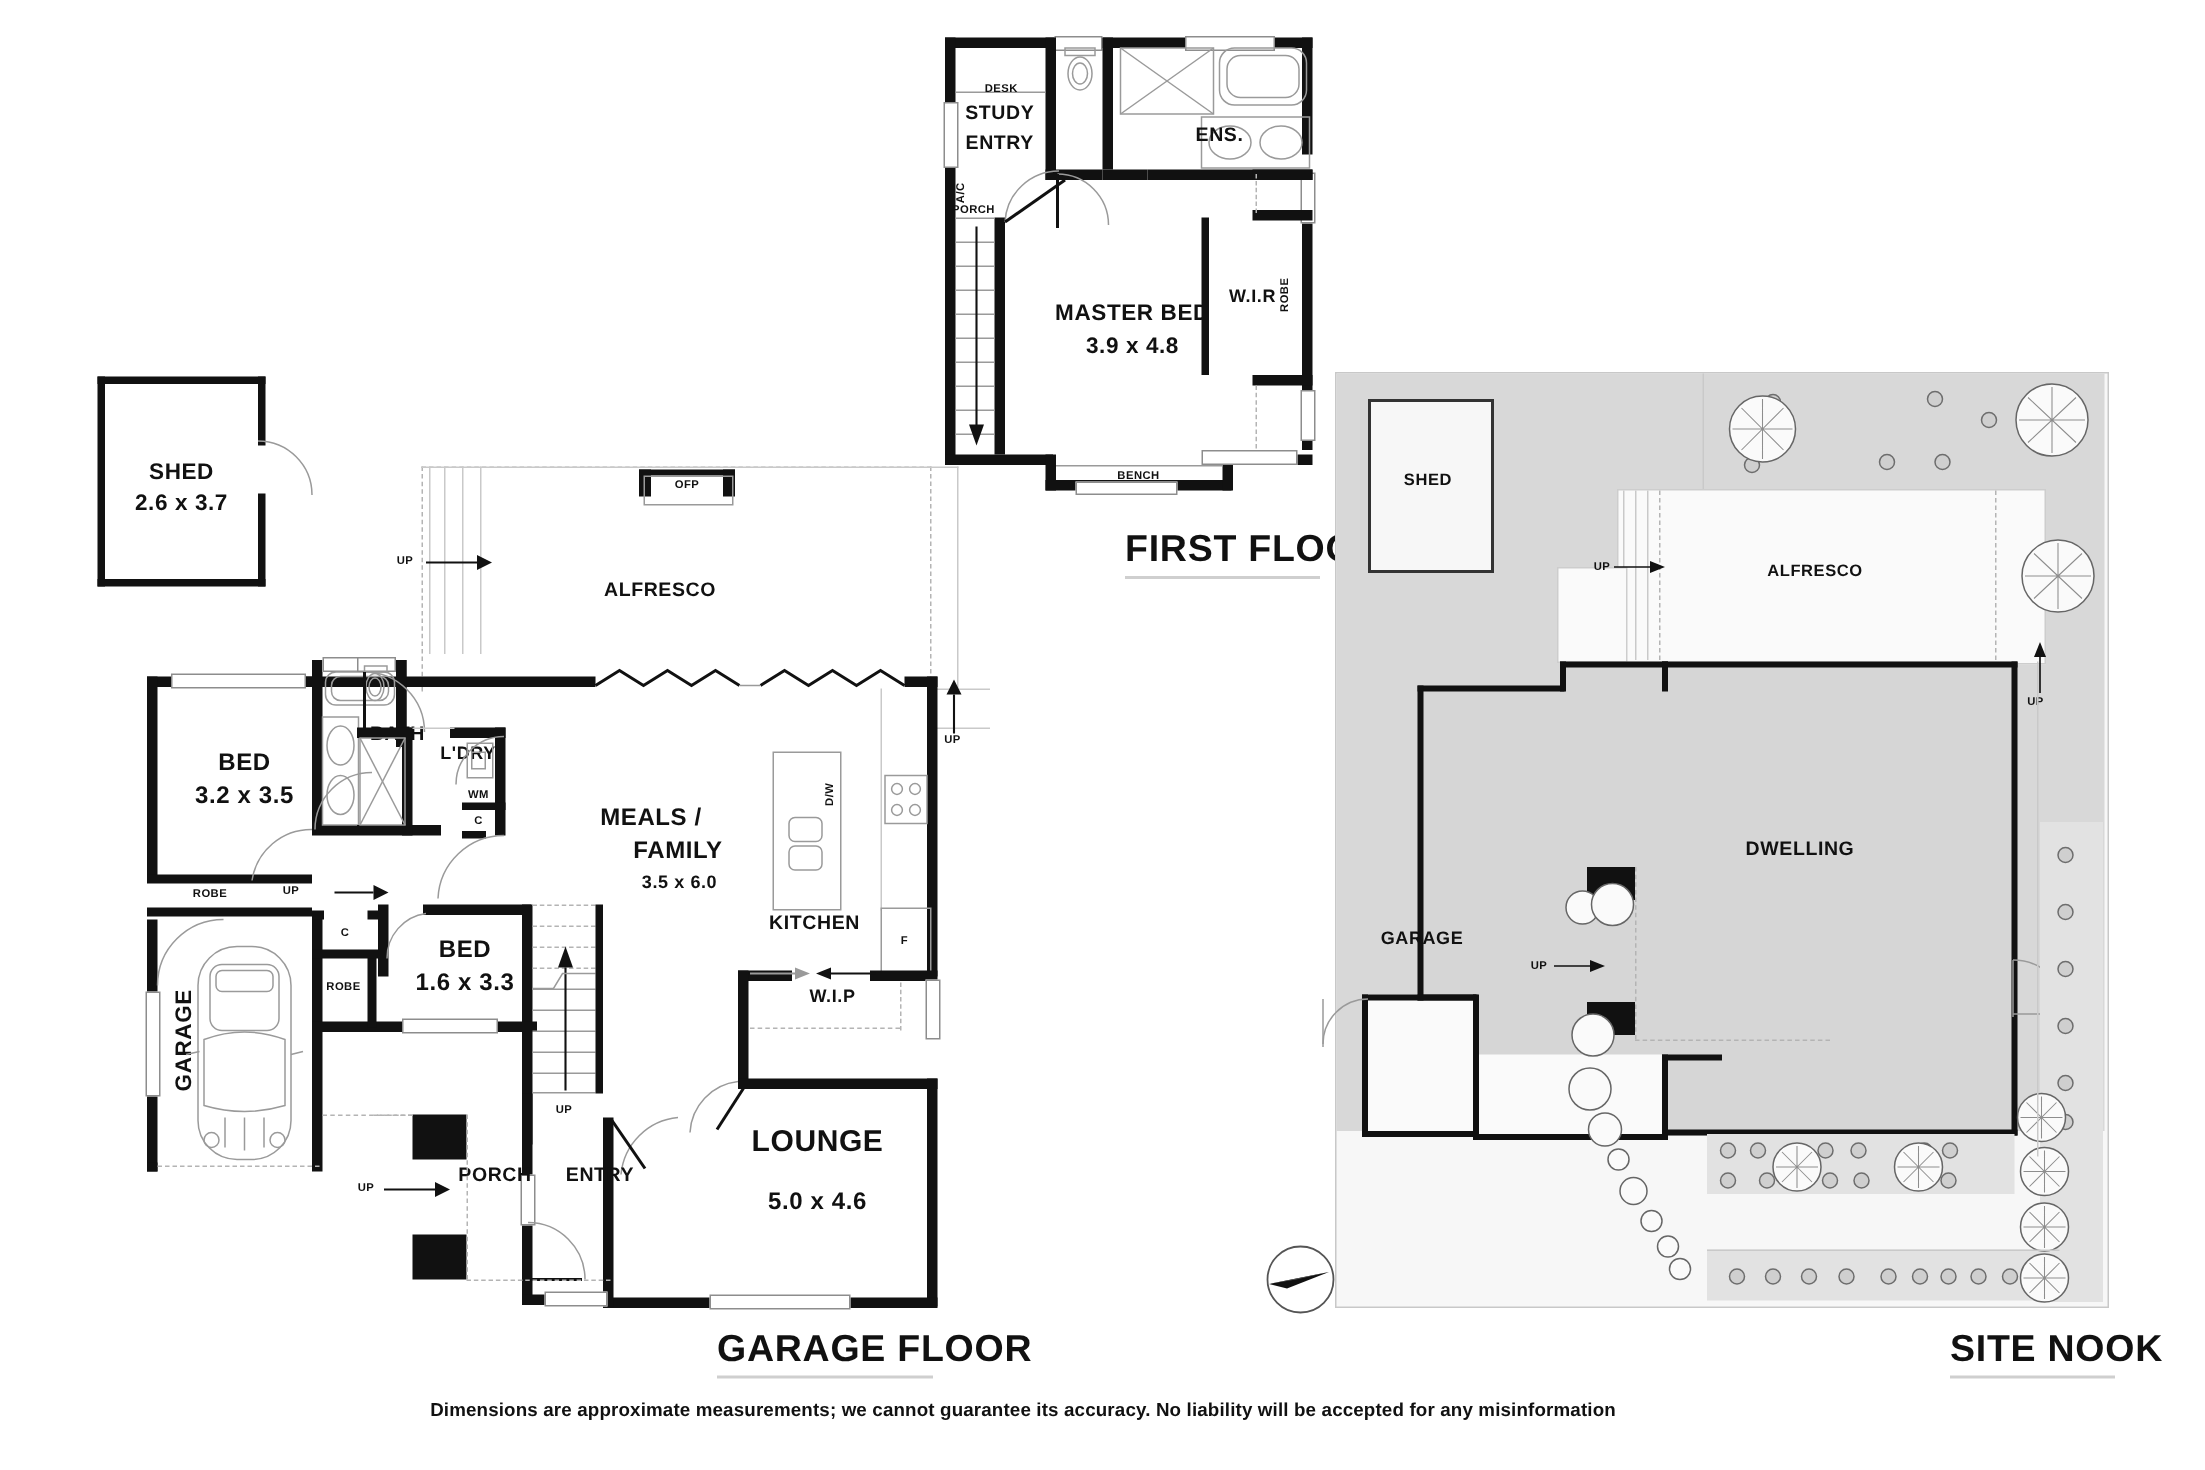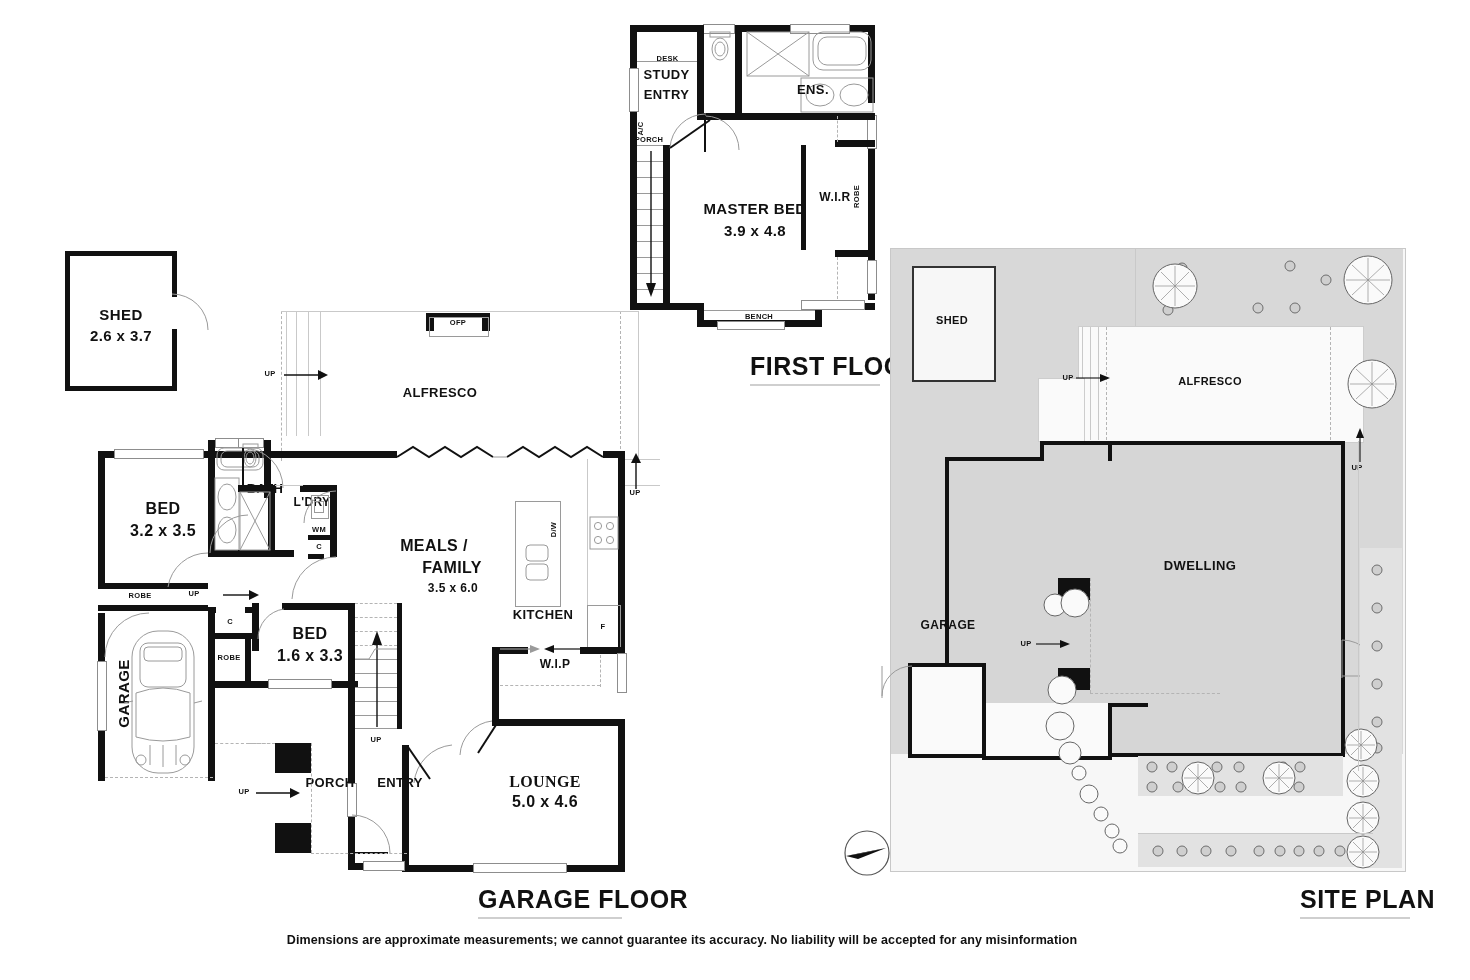--- a/index.html
+++ b/index.html
@@ -377,21 +377,21 @@
     <line x1="10" y1="6" x2="40" y2="6" stroke="#111" stroke-width="1.2"></line>
     <polygon points="10,2 0,6 10,10" fill="#111"></polygon>
   </svg>
   <div class="win" style="left:557px;top:408px;width:8px;height:38px;"></div>
 
   <div class="wall" style="left:432px;top:474px;width:133px;height:7px;"></div>
   <div class="wall" style="left:558px;top:474px;width:7px;height:152px;"></div>
   <div class="wall" style="left:342px;top:620px;width:223px;height:7px;"></div>
   <div class="wall" style="left:342px;top:500px;width:7px;height:126px;"></div>
   <div class="win" style="left:413px;top:618px;width:92px;height:8px;"></div>
-  <div class="lbl" style="left:430px;top:528px;width:110px;font-size:16px;font-family:Liberation Serif, serif;">LOUNGE</div>
+  <div class="lbl" style="left:430px;top:505px;width:110px;font-size:20px;">LOUNGE</div>
   <div class="lbl" style="left:430px;top:548px;width:110px;font-size:16px;">5.0 x 4.6</div>
   <svg style="left:400px;top:476px;width:46px;height:40px;">
     <path d="M32,0 A36,36 0 0 0 0,34" class="arc"></path>
     <line x1="36" y1="4" x2="18" y2="32" class="blackstroke"></line>
   </svg>
   <svg style="left:348px;top:498px;width:54px;height:42px;">
     <path d="M44,2 A42,42 0 0 0 6,40" class="arc"></path>
     <line x1="0" y1="4" x2="22" y2="36" class="blackstroke"></line>
   </svg>
 
@@ -593,17 +593,17 @@
   <div class="greyline" style="left:248px;top:585px;width:235px;height:1px;"></div>
 
   <svg style="left:-50px;top:578px;width:54px;height:54px;">
     <circle cx="27" cy="27" r="22" fill="none" stroke="#555" stroke-width="1.2"></circle>
     <path d="M6,30 L46,22 L18,33 Z" fill="#111"></path>
     <path d="M6,30 L46,22 L24,27 Z" fill="#555"></path>
   </svg>
 
 </div>
 
-<div class="lbl title" style="left:1300px;top:885px;width:110px;text-align:center;">SITE PLAN</div>
+<div class="lbl title" style="left:1300px;top:885px;width:110px;text-align:center;">SITE NOOK</div>
 
 <div class="footer" style="left:0;top:933px;width:1364px;text-align:center;">Dimensions are approximate measurements; we cannot guarantee its accuracy. No liability will be accepted for any misinformation</div>
 
 </div>
 
 </body></html>

